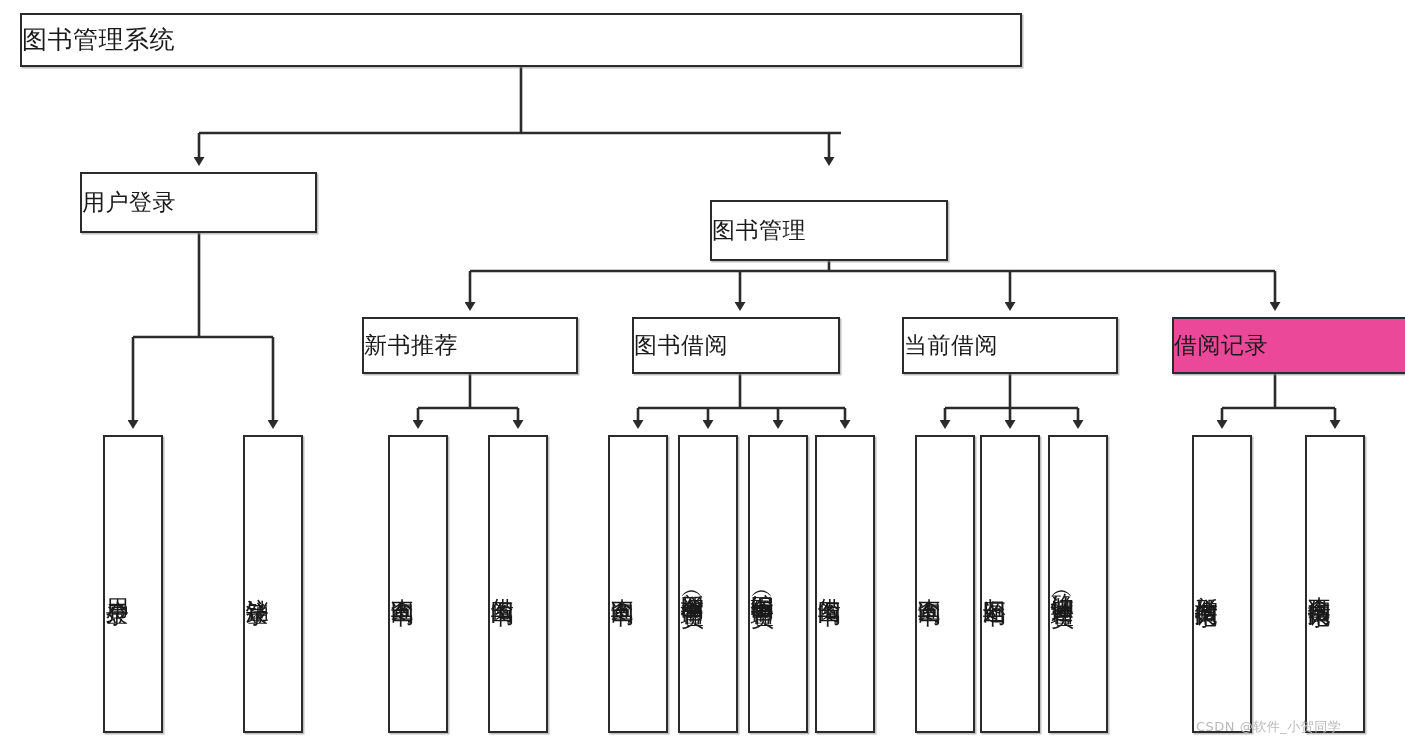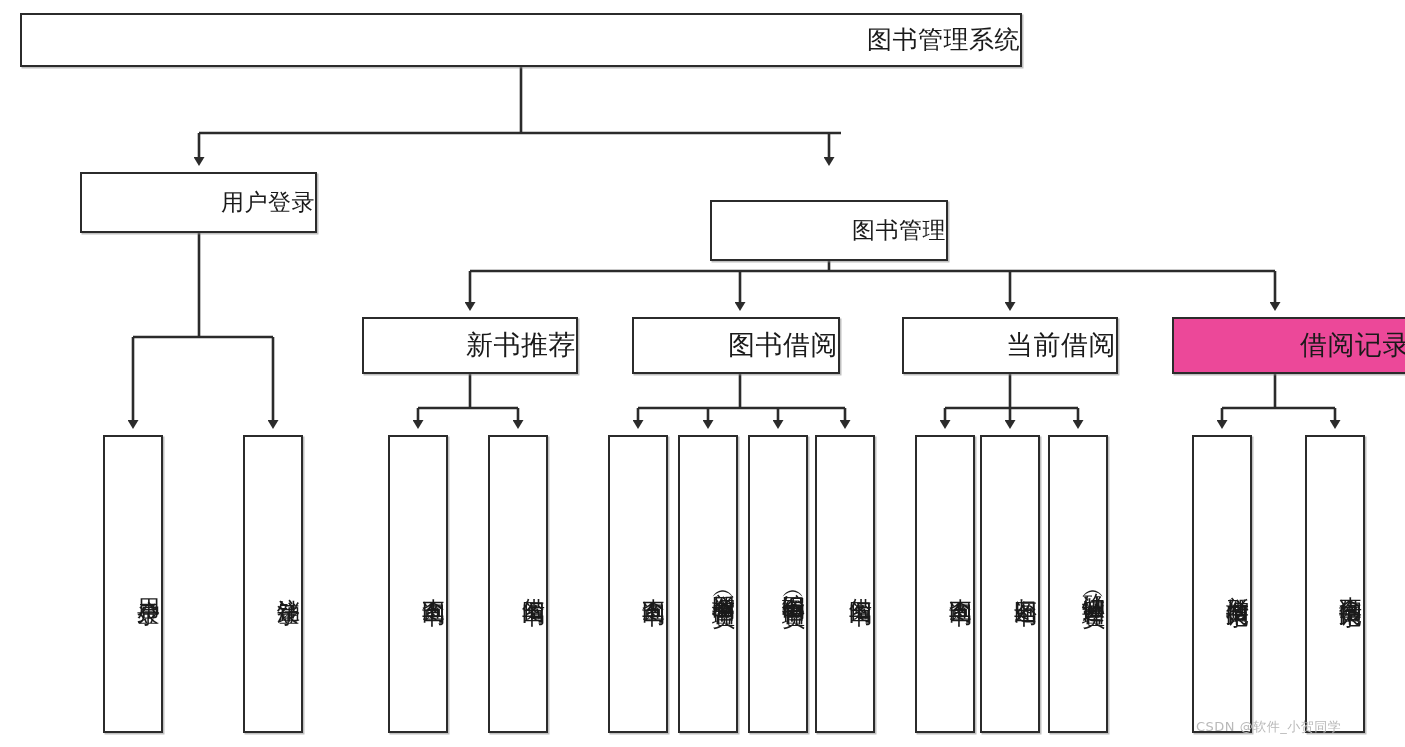--- a/index.html
+++ b/index.html
@@ -26,33 +26,33 @@
     height: 747px;
     pointer-events: none;
   }
   .node {
     position: absolute;
     box-sizing: border-box;
     background: #ffffff;
     border: 2.5px solid #2b2b2b;
     display: flex;
     align-items: center;
-    justify-content: flex-end;
+    justify-content: flex-start;
     color: #1a1a1a;
     text-align: center;
     box-shadow: 1.5px 1.5px 0 rgba(140,140,140,0.55);
   }
   .node .label {
     display: block;
     line-height: 1.22;
     letter-spacing: 0.5px;
   }
   .node-root .label { font-size: 25px; }
   .node-l1 .label   { font-size: 23px; }
-  .node-l2 .label   { font-size: 27px; }
+  .node-l2 .label   { font-size: 23px; }
   .node-leaf {
     border-width: 2.5px;
   }
   .node-leaf .label {
     writing-mode: vertical-rl;
     text-orientation: upright;
     font-size: 23px;
     line-height: 1.08;
     letter-spacing: 2px;
     white-space: nowrap;
@@ -130,21 +130,21 @@
   <div class="node node-l1" style="left: 710px; top: 172px; width: 238px; height: 61px; border-color: rgb(43, 43, 43); background: rgb(255, 255, 255); color: rgb(26, 26, 26); margin-top: 28px;">
     <span class="label">图书管理</span>
   </div>
 
   <div class="node node-l2" style="left: 362px; top: 317px; width: 216px; height: 57px; border-color: rgb(43, 43, 43); background: rgb(255, 255, 255); color: rgb(26, 26, 26);">
     <span class="label">新书推荐</span>
   </div>
   <div class="node node-l2" style="left: 632px; top: 317px; width: 208px; height: 57px; border-color: rgb(43, 43, 43); background: rgb(255, 255, 255); color: rgb(26, 26, 26);">
     <span class="label">图书借阅</span>
   </div>
-  <div class="node node-l2" style="left: 902px; top: 317px; width: 216px; height: 57px; border-color: rgb(43, 43, 43); background: rgb(255, 255, 255); color: rgb(26, 26, 26); padding-left: 20px;">
+  <div class="node node-l2" style="left: 902px; top: 317px; width: 216px; height: 57px; border-color: rgb(43, 43, 43); background: rgb(255, 255, 255); color: rgb(26, 26, 26);">
     <span class="label">当前借阅</span>
   </div>
   <div class="node node-l2" style="left: 1172px; top: 317px; width: 240px; height: 57px; border-color: rgb(43, 43, 43); background: #ec4899; color: rgb(26, 26, 26);">
     <span class="label">借阅记录</span>
   </div>
 
   <div class="node node-leaf" style="left: 103px; top: 435px; width: 60px; height: 298px; border-color: rgb(43, 43, 43); background: rgb(255, 255, 255); color: rgb(26, 26, 26);">
     <span class="label">用户登录</span>
   </div>
   <div class="node node-leaf" style="left: 243px; top: 435px; width: 60px; height: 298px; border-color: rgb(43, 43, 43); background: rgb(255, 255, 255); color: rgb(26, 26, 26);">

